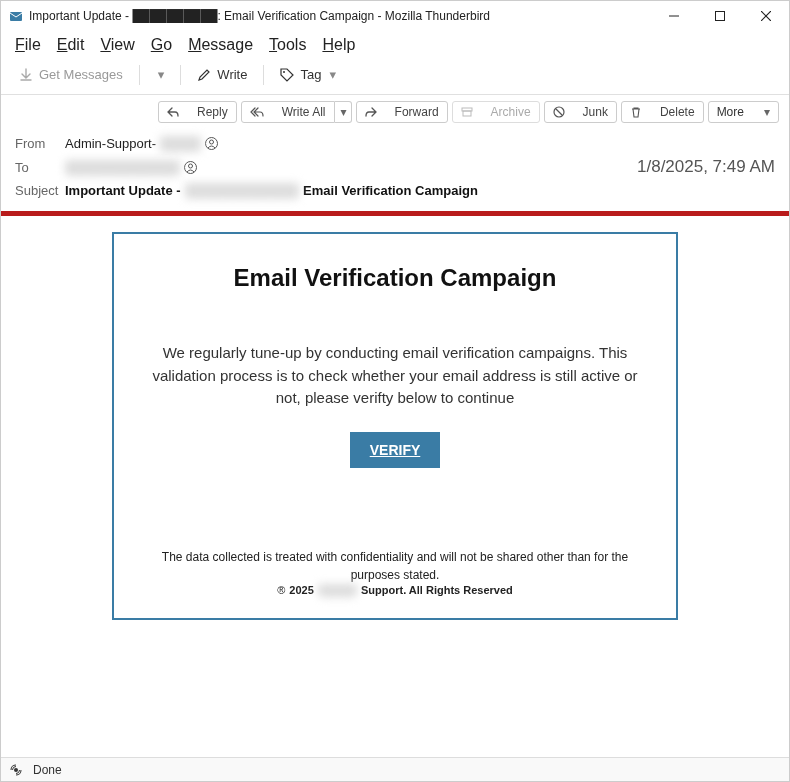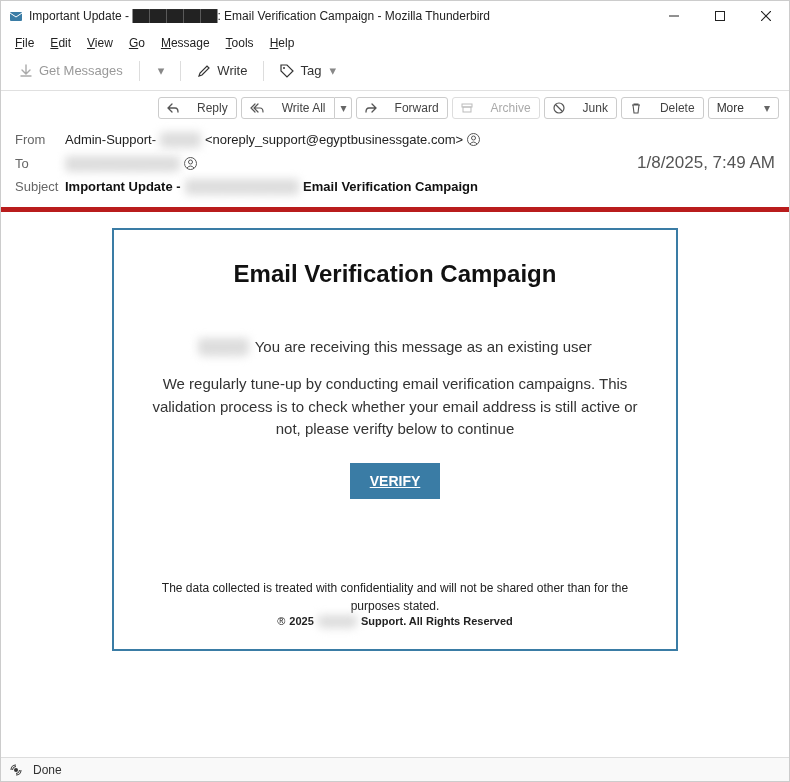--- a/index.html
+++ b/index.html
@@ -4,21 +4,21 @@
 <style>
 * { box-sizing: border-box; margin: 0; padding: 0; }
 body { font-family: "Segoe UI", Tahoma, sans-serif; font-size: 13px; background: #f0f0f0; width: 790px; height: 782px; overflow: hidden; }
 .window { background: #fff; width: 790px; height: 782px; display: flex; flex-direction: column; border: 1px solid #ccc; }
 .titlebar { display: flex; align-items: center; height: 30px; padding: 0 0 0 8px; background: #fff; }
 .titlebar .icon { display:inline-flex; margin-right: 6px; }
 .titlebar .title { flex: 1; font-size: 12px; color: #222; white-space: nowrap; overflow: hidden; }
 .titlebar .win-btn { width: 46px; height: 30px; display: flex; align-items: center; justify-content: center; color: #222; }
 
 .menubar { display: flex; padding: 2px 6px; gap: 0; }
-.menubar .mitem { padding: 3px 8px; color: #222; font-size: 12px; }
+.menubar .mitem { padding: 3px 8px; color: #222; font-size: 16px; }
 .menubar .mitem .ul { text-decoration: underline; }
 
 .toolbar { display: flex; align-items: center; padding: 4px 10px 8px 10px; gap: 4px; border-bottom: 1px solid #e0e0e0; }
 .tbtn { display: flex; align-items: center; gap: 6px; padding: 4px 8px; color: #999; border-radius: 3px; }
 .tbtn.active { color: #333; }
 .sep { width: 1px; height: 20px; background: #ddd; margin: 0 4px; }
 .chev { margin-left: 2px; color: #888; }
 
 .actionbar { display: flex; justify-content: flex-end; align-items: center; gap: 4px; padding: 6px 10px; }
 .abtn { display: flex; align-items: center; gap: 18px; padding: 3px 8px; border: 1px solid #ccc; border-radius: 3px; background: #fff; color: #444; font-size: 12px; }
@@ -191,21 +191,20 @@
       <span class="chev">▾</span>
     </div>
   </div>
 
   <div class="headers">
     <div class="hrow">
       <div class="hlabel">From</div>
       <div class="hval">
         <span>Admin-Support-</span>
           <span class="blur">████</span>
-        <span>&lt;noreply_support@egyptbusinessgate.com&gt;</span>
         <span class="contact-icon">
             <svg width="13" height="13" viewBox="0 0 13 13">
               <circle cx="6.5" cy="6.5" r="6" stroke="#555" fill="none"></circle>
               <circle cx="6.5" cy="5" r="2" stroke="#555" fill="none"></circle>
               <path d="M3 11 Q6.5 7 10 11" stroke="#555" fill="none"></path>
             </svg>
           </span>
       </div>
     </div>
     <div class="hrow">
@@ -228,24 +227,20 @@
         <span>Important Update - </span>
         <span class="blur">████████████</span>
         <span> Email Verification Campaign</span>
       </div>
     </div>
   </div>
 
   <div class="body-area">
     <div class="mail-frame">
       <h1>Email Verification Campaign</h1>
-      <div class="greet">
-        <span class="blur">████</span>
-        <span>You are receiving this message as an existing user</span>
-      </div>
       <div class="para">We regularly tune-up by conducting email verification campaigns. This validation process is to check whether your email address is still active or not, please verifty below to continue</div>
       <a class="verify-btn">VERIFY</a>
       <div class="disclaimer">The data collected is treated with confidentiality and will not be shared  other  than for the purposes stated.</div>
       <div class="copy">
         <span>®</span>
         <b>2025</b>
         <span class="blur">████</span>
         <b>Support. All Rights Reserved</b>
       </div>
     </div>

